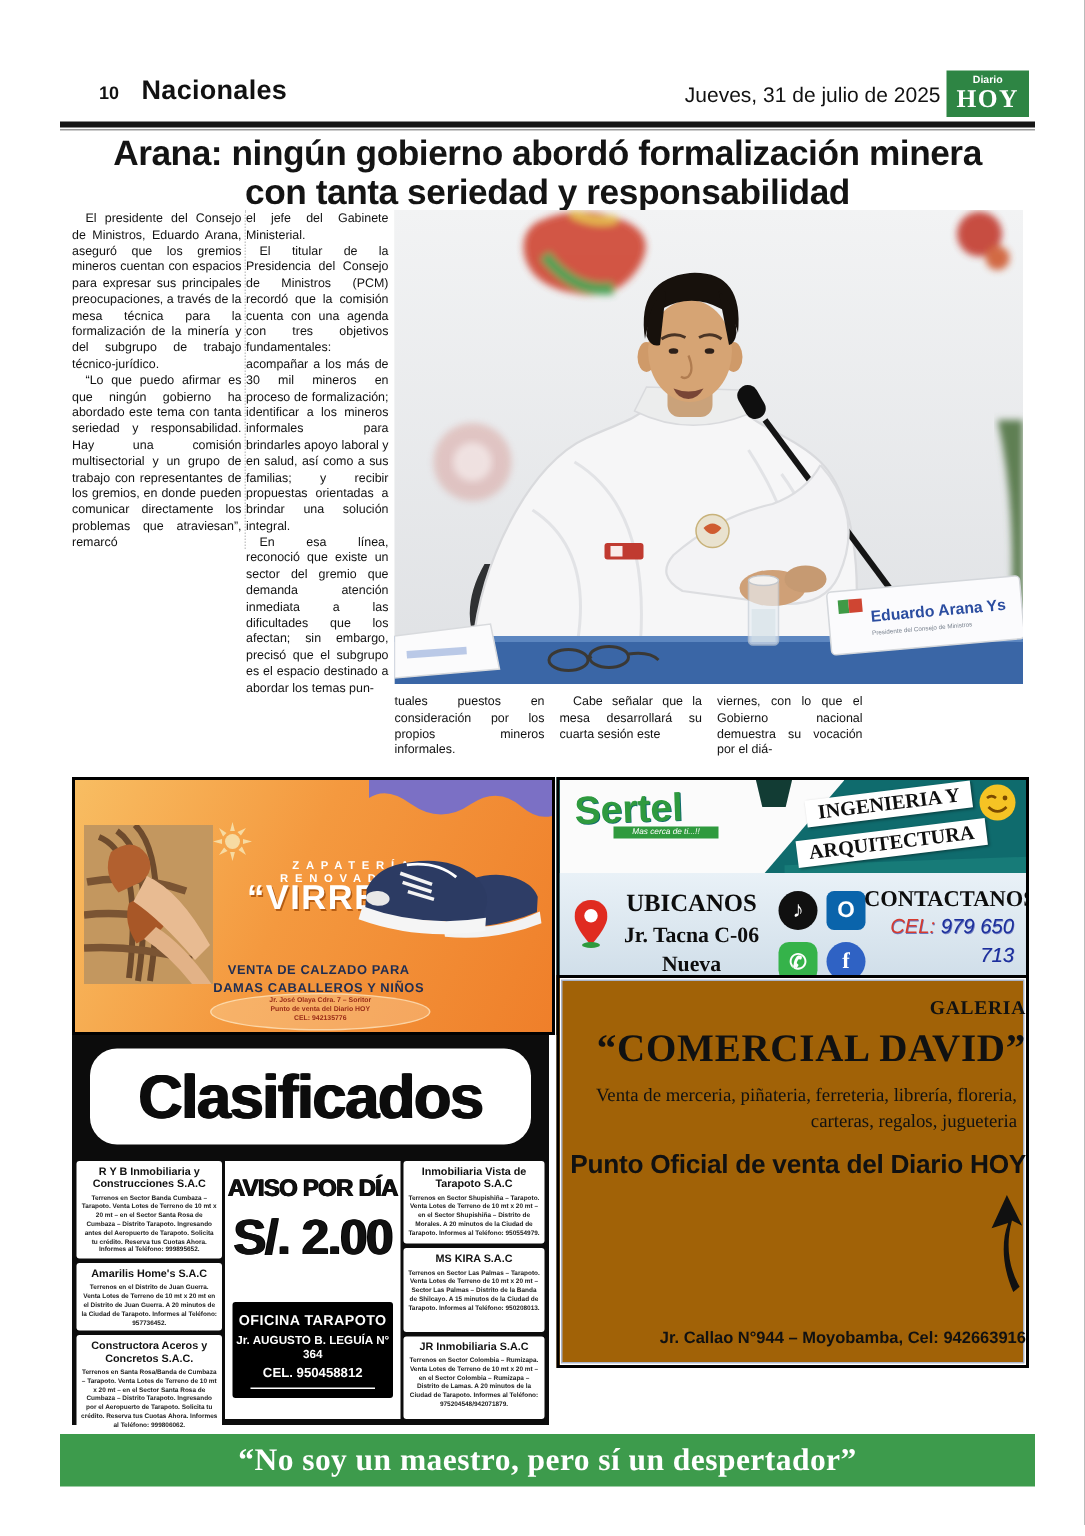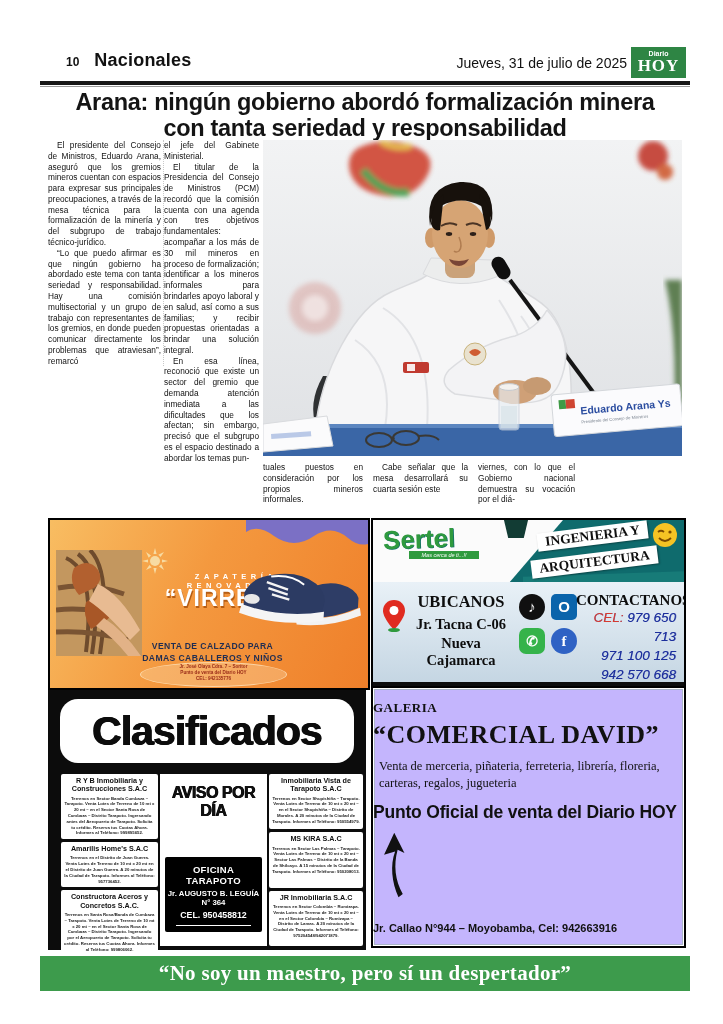--- a/index.html
+++ b/index.html
@@ -93,40 +93,40 @@
   .sertel-phone .cel{color:#d63a2f;}
   .sertel-footerbar{position:absolute;bottom:0;left:0;right:0;height:6px;background:#0d0d0d;}
 
   
   .clasificados{position:absolute;top:690px;left:48px;width:318px;height:260px;background:#0c0c0c;}
   .clas-title{position:absolute;top:9px;left:12px;right:12px;height:64px;background:#fff;border-radius:18px;
               text-align:center;line-height:64px;font-size:41px;font-weight:bold;color:#0c0c0c;
               letter-spacing:-1px;text-shadow:.6px 0 #0c0c0c,-.6px 0 #0c0c0c;}
   .clas-grid{position:absolute;top:84px;left:3px;right:3px;bottom:4px;display:flex;gap:2px;}
   .clas-col{display:flex;flex-direction:column;gap:3px;}
-  .clas-col-l{width:97px;margin-left:10px;} .clas-col-r{width:94px;}
+  .clas-col-l{width:97px;} .clas-col-r{width:94px;}
   .clas-box{background:#fff;border-radius:2px;padding:3px 3px;text-align:center;flex:1;}
   .clas-box h4{margin:0 0 2px 0;font-size:7.2px;line-height:1.15;font-weight:bold;}
   .clas-box p{margin:0;font-size:4.3px;line-height:1.35;font-weight:bold;color:#222;}
   .clas-mid{flex:1;background:#fff;text-align:center;position:relative;}
   .clas-aviso{font-size:16px;font-weight:bold;letter-spacing:-.5px;margin-top:10px;
               text-shadow:.4px 0 #000,-.4px 0 #000;}
   .clas-price{font-size:33px;font-weight:bold;letter-spacing:-1px;margin-top:4px;
               text-shadow:.6px 0 #000,-.6px 0 #000;}
   .clas-office{position:absolute;left:5px;right:5px;bottom:14px;background:#000000;color:#fff;
                padding:7px 2px 6px 2px;border-radius:2px;}
   .clas-office .o1{font-size:9.5px;font-weight:bold;letter-spacing:.3px;}
   .clas-office .o2{font-size:7.8px;font-weight:bold;margin-top:3px;}
   .clas-office .o3{font-size:8.8px;font-weight:bold;margin-top:3px;}
   .clas-office .oline{margin:5px auto 0 auto;width:80%;height:1px;background:#fff;}
 
   
-  .ad-david{position:absolute;top:686px;left:371px;width:311px;height:258px;background:#c4b5fd;
+  .ad-david{position:absolute;top:650px;left:371px;width:311px;height:258px;background:#a16207;
             border:2px solid #000;box-shadow:inset 0 0 0 1px #fff,inset 0 0 0 2px #aab4c8;
-            text-align:left;}
+            text-align:right;}
   .david-kicker{margin-top:12px;font-family:"Liberation Serif",serif;font-weight:bold;font-size:13px;letter-spacing:.5px;}
   .david-brand{margin-top:4px;font-family:"Liberation Serif",serif;font-weight:bold;font-size:26px;letter-spacing:.5px;}
   .david-desc{margin:8px 6px 0 6px;font-family:"Liberation Serif",serif;font-size:12.5px;line-height:1.35;}
   .david-highlight{margin-top:10px;font-size:17.5px;font-weight:bold;letter-spacing:-.2px;}
   .david-arrow{margin-top:8px;}
   .david-address{position:absolute;bottom:12px;left:0;right:0;font-size:11px;font-weight:bold;}
 
   
   .footer-banner{position:absolute;top:956px;left:40px;right:33px;height:35px;background:#3d9b4c;
                  color:#fff;text-align:center;line-height:35px;font-family:"Liberation Serif",serif;
@@ -347,20 +347,21 @@
           <h4>Amarilis Home's S.A.C</h4>
           <p>Terrenos en el Distrito de Juan Guerra. Venta Lotes de Terreno de 10 mt x 20 mt en el Distrito de Juan Guerra. A 20 minutos de la Ciudad de Tarapoto. Informes al Teléfono: 957736452.</p>
         </div>
         <div class="clas-box">
           <h4>Constructora Aceros y Concretos S.A.C.</h4>
           <p>Terrenos en Santa Rosa/Banda de Cumbaza – Tarapoto. Venta Lotes de Terreno de 10 mt x 20 mt – en el Sector Santa Rosa de Cumbaza – Distrito Tarapoto. Ingresando por el Aeropuerto de Tarapoto. Solicita tu crédito. Reserva tus Cuotas Ahora. Informes al Teléfono: 999806062.</p>
         </div>
       </div>
       <div class="clas-mid">
         <div class="clas-aviso">AVISO POR DÍA</div>
+        <div class="clas-price">S/. 2.00</div>
         <div class="clas-office">
           <div class="o1">OFICINA TARAPOTO</div>
           <div class="o2">Jr. AUGUSTO B. LEGUÍA N° 364</div>
           <div class="o3">CEL. 950458812</div>
           <div class="oline"></div>
         </div>
       </div>
       <div class="clas-col clas-col-r">
         <div class="clas-box">
           <h4>Inmobiliaria Vista de Tarapoto S.A.C</h4>

